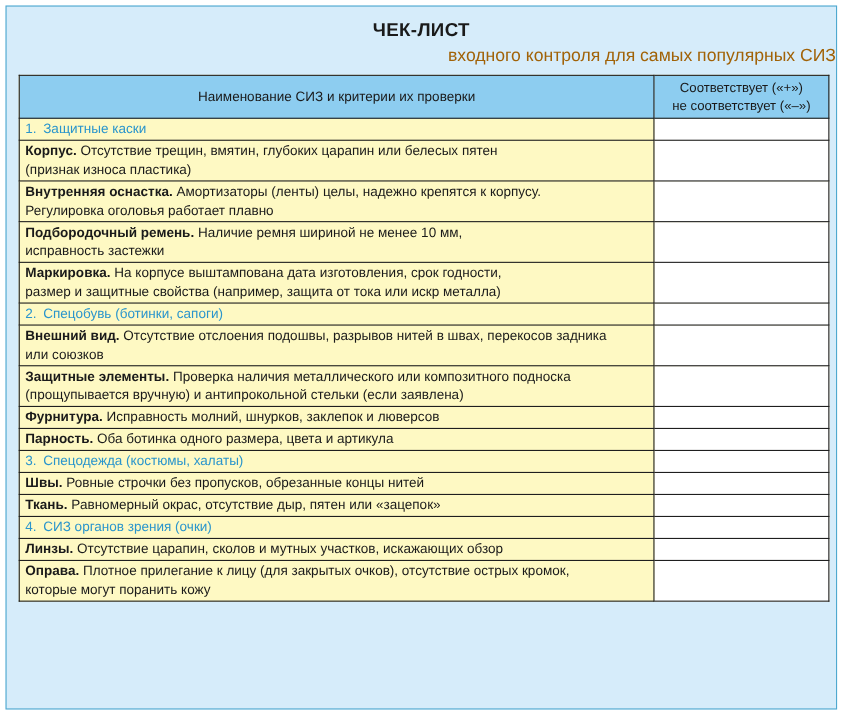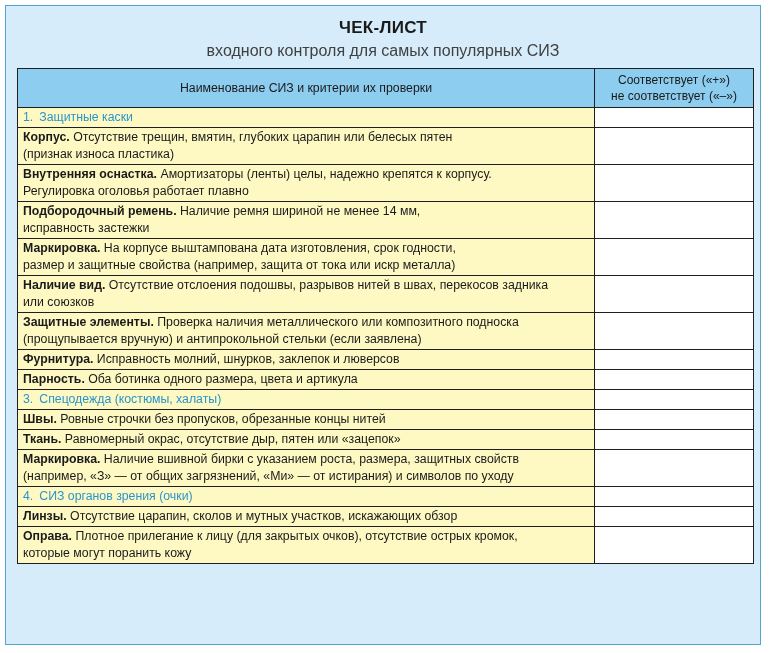--- a/index.html
+++ b/index.html
@@ -6,22 +6,22 @@
     body { width: 769px; height: 653px; position: relative; font-family: "Liberation Sans", sans-serif; }
     .panel {
       position: absolute; left: 5px; top: 5px; width: 756px; height: 640px;
       background: #d6ecfa; border: 1px solid #4fa9cf; box-sizing: border-box;
     }
     .title {
       position: absolute; left: 0; right: 0; top: 12px; text-align: center;
       font-size: 17px; font-weight: bold; color: #1a1a1a; letter-spacing: 0.3px;
     }
     .subtitle {
-      position: absolute; left: 0; right: 0; top: 36px; text-align: center;
-      font-size: 16px; color: #404040;
+      position: absolute; left: 0; right: 0; top: 36px; text-align: right;
+      font-size: 16px; color: #a16207;
     }
     table.checklist {
       position: absolute; left: 11px; top: 62px; width: 737px;
       border-collapse: collapse; background: #fef9c3;
       font-size: 12.3px; color: #1a1a1a; line-height: 17px;
     }
     table.checklist td, table.checklist th {
       border: 1.4px solid #1f1f1f; padding: 1px 5px 1px 5px; vertical-align: top;
     }
     table.checklist th {
@@ -60,29 +60,33 @@
         </tr>
         <tr>
           <td class="item"><b>Корпус.</b><span> Отсутствие трещин, вмятин, глубоких царапин или белесых пятен</span><br><span>(признак износа пластика)</span></td>
           <td class="check"></td>
         </tr>
         <tr>
           <td class="item"><b>Внутренняя оснастка.</b><span> Амортизаторы (ленты) целы, надежно крепятся к корпусу.</span><br><span>Регулировка оголовья работает плавно</span></td>
           <td class="check"></td>
         </tr>
         <tr>
-          <td class="item"><b>Подбородочный ремень.</b><span> Наличие ремня шириной не менее 14 мм,</span><br><span>исправность застежки</span></td>
+          <td class="item"><b>Подбородочный ремень.</b><span> Наличие ремня шириной не менее 10 мм,</span><br><span>исправность застежки</span></td>
           <td class="check"></td>
         </tr>
         <tr>
           <td class="item"><b>Маркировка.</b><span> На корпусе выштампована дата изготовления, срок годности,</span><br><span>размер и защитные свойства (например, защита от тока или искр металла)</span></td>
           <td class="check"></td>
         </tr>
         <tr>
-          <td class="item"><b>Наличие вид.</b><span> Отсутствие отслоения подошвы, разрывов нитей в швах, перекосов задника</span><br><span>или союзков</span></td>
+          <td class="section"><span class="num">2.</span><span>Спецобувь (ботинки, сапоги)</span></td>
+          <td class="check"></td>
+        </tr>
+        <tr>
+          <td class="item"><b>Внешний вид.</b><span> Отсутствие отслоения подошвы, разрывов нитей в швах, перекосов задника</span><br><span>или союзков</span></td>
           <td class="check"></td>
         </tr>
         <tr>
           <td class="item"><b>Защитные элементы.</b><span> Проверка наличия металлического или композитного подноска</span><br><span>(прощупывается вручную) и антипрокольной стельки (если заявлена)</span></td>
           <td class="check"></td>
         </tr>
         <tr>
           <td class="item"><b>Фурнитура.</b><span> Исправность молний, шнурков, заклепок и люверсов</span></td>
           <td class="check"></td>
         </tr>
@@ -96,24 +100,20 @@
         </tr>
         <tr>
           <td class="item"><b>Швы.</b><span> Ровные строчки без пропусков, обрезанные концы нитей</span></td>
           <td class="check"></td>
         </tr>
         <tr>
           <td class="item"><b>Ткань.</b><span> Равномерный окрас, отсутствие дыр, пятен или «зацепок»</span></td>
           <td class="check"></td>
         </tr>
         <tr>
-          <td class="item"><b>Маркировка.</b><span> Наличие вшивной бирки с указанием роста, размера, защитных свойств</span><br><span>(например, «З» — от общих загрязнений, «Ми» — от истирания) и символов по уходу</span></td>
-          <td class="check"></td>
-        </tr>
-        <tr>
           <td class="section"><span class="num">4.</span><span>СИЗ органов зрения (очки)</span></td>
           <td class="check"></td>
         </tr>
         <tr>
           <td class="item"><b>Линзы.</b><span> Отсутствие царапин, сколов и мутных участков, искажающих обзор</span></td>
           <td class="check"></td>
         </tr>
         <tr>
           <td class="item"><b>Оправа.</b><span> Плотное прилегание к лицу (для закрытых очков), отсутствие острых кромок,</span><br><span>которые могут поранить кожу</span></td>
           <td class="check"></td>

